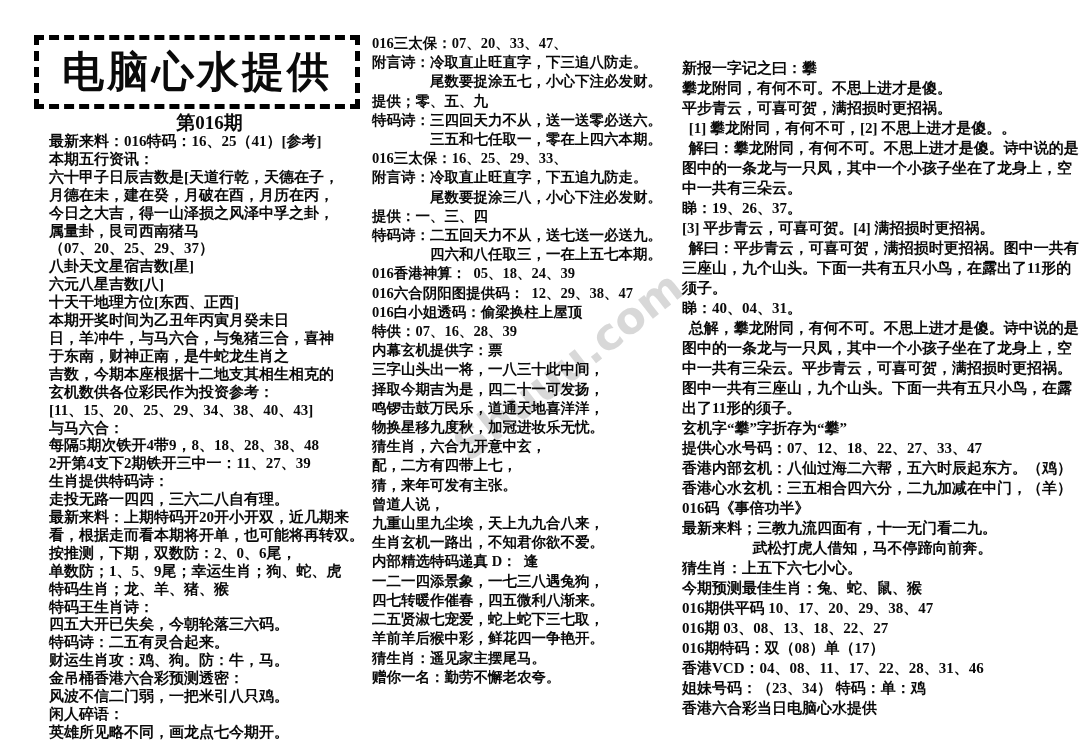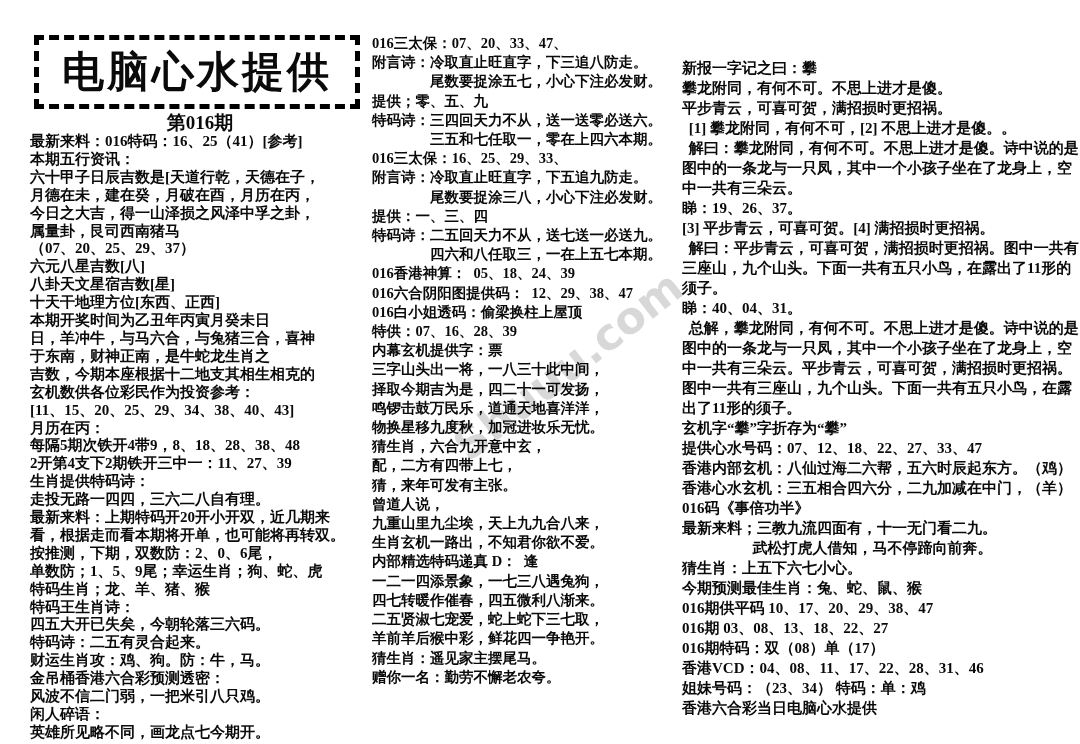--- a/index.html
+++ b/index.html
@@ -18,21 +18,21 @@
     background:#fff;
   }
   #page-title{
     font-size:42px;letter-spacing:3px;white-space:nowrap;
   }
   .col{position:absolute;}
   #col-left{left:30px;top:112px;width:340px;}
   #col-middle{left:372px;top:34px;width:292px;}
   #col-right{left:666px;top:58px;width:408px;margin-left:16px;}
   .line{white-space:pre;}
-  #col-left .line{font-size:15px;line-height:17.9px;}
+  #col-left .line{font-size:15px;line-height:17.9px;margin-left:19px;}
   #col-middle .line{font-size:14.5px;line-height:19.2px;}
   #col-right .line{font-size:15px;line-height:20px;}
   .center{text-align:center;white-space:normal;}
   #col-left .line.issue{font-size:19px;line-height:21px;}
   .indent-hang{padding-left:4em;}
   .indent-deep{padding-left:4.7em;}
   .indent-small{padding-left:0.45em;}
   #watermark{
     position:absolute;left:430px;top:340px;
     transform:rotate(-38deg);
@@ -54,30 +54,30 @@
 
 <div id="col-left" class="col">
     <div class="line center issue">第016期</div>
     <div class="line">最新来料：016特码：16、25（41）[参考]</div>
     <div class="line">本期五行资讯：</div>
     <div class="line">六十甲子日辰吉数是[天道行乾，天德在子，</div>
     <div class="line">月德在未，建在癸，月破在酉，月历在丙，</div>
     <div class="line">今日之大吉，得一山泽损之风泽中孚之卦，</div>
     <div class="line">属量卦，艮司西南猪马</div>
     <div class="line">（07、20、25、29、37）</div>
+    <div class="line">八卦天文星宿吉数[星]</div>
     <div class="line">六元八星吉数[八]</div>
-    <div class="line">八卦天文星宿吉数[星]</div>
     <div class="line">十天干地理方位[东西、正西]</div>
     <div class="line">本期开奖时间为乙丑年丙寅月癸未日</div>
     <div class="line">日，羊冲牛，与马六合，与兔猪三合，喜神</div>
     <div class="line">于东南，财神正南，是牛蛇龙生肖之</div>
     <div class="line">吉数，今期本座根据十二地支其相生相克的</div>
     <div class="line">玄机数供各位彩民作为投资参考：</div>
     <div class="line">[11、15、20、25、29、34、38、40、43]</div>
-    <div class="line">月历在丙：</div>
+    <div class="line">与马六合：</div>
     <div class="line">每隔5期次铁开4带9，8、18、28、38、48</div>
     <div class="line">2开第4支下2期铁开三中一：11、27、39</div>
     <div class="line">生肖提供特码诗：</div>
     <div class="line">走投无路一四四，三六二八自有理。</div>
     <div class="line">最新来料：上期特码开20开小开双，近几期来</div>
     <div class="line">看，根据走而看本期将开单，也可能将再转双。</div>
     <div class="line">按推测，下期，双数防：2、0、6尾，</div>
     <div class="line">单数防；1、5、9尾；幸运生肖；狗、蛇、虎</div>
     <div class="line">特码生肖；龙、羊、猪、猴</div>
     <div class="line">特码王生肖诗：</div>

